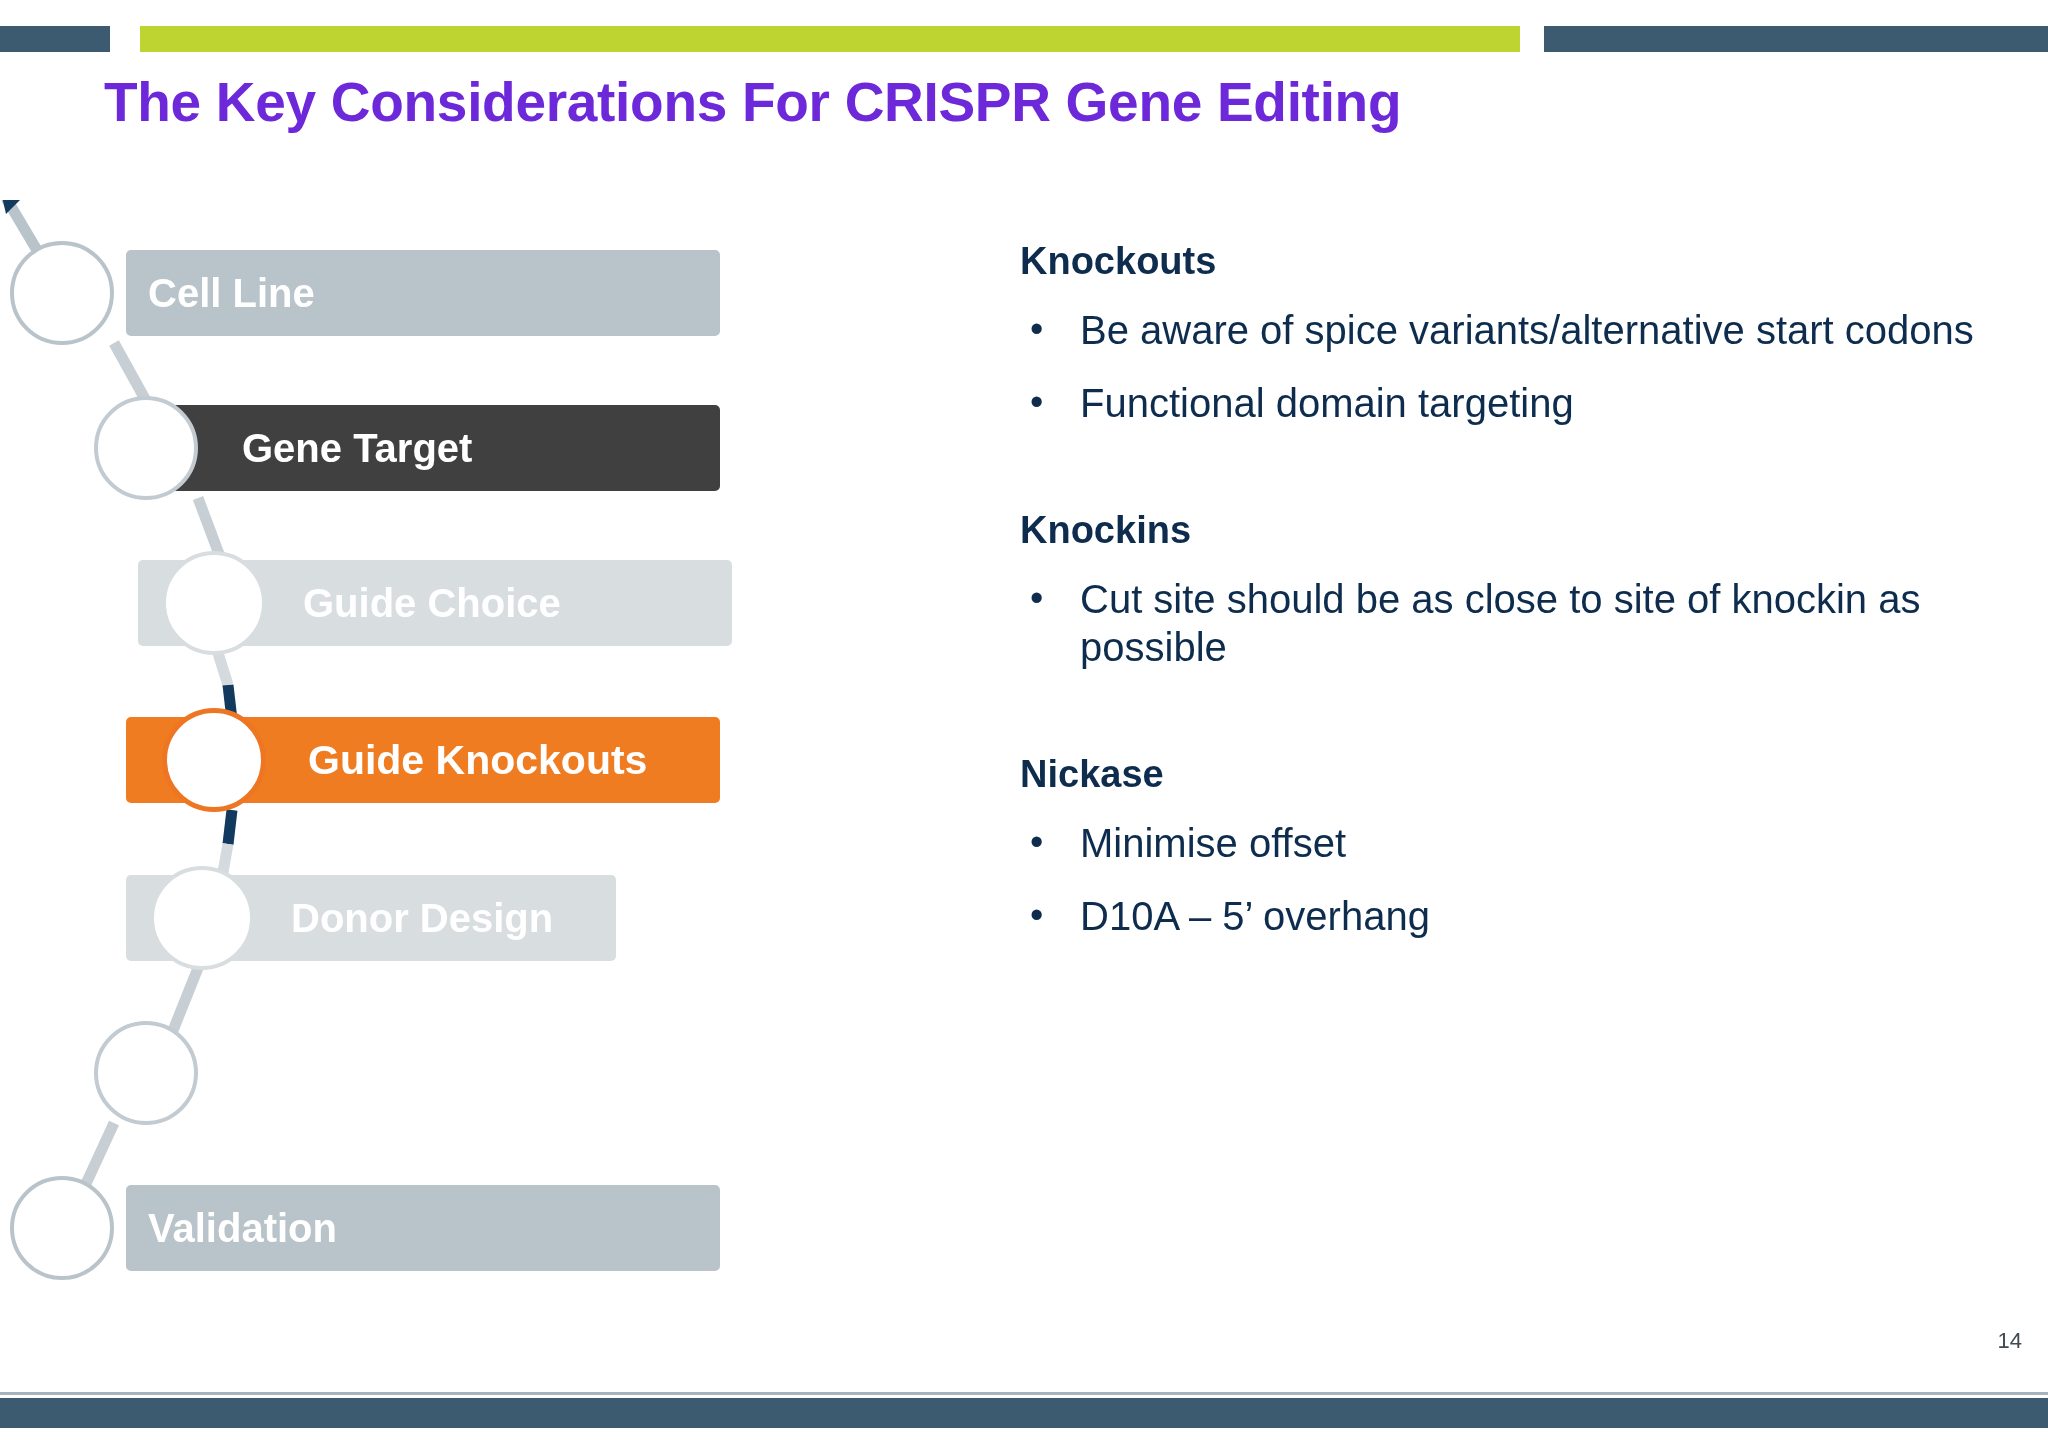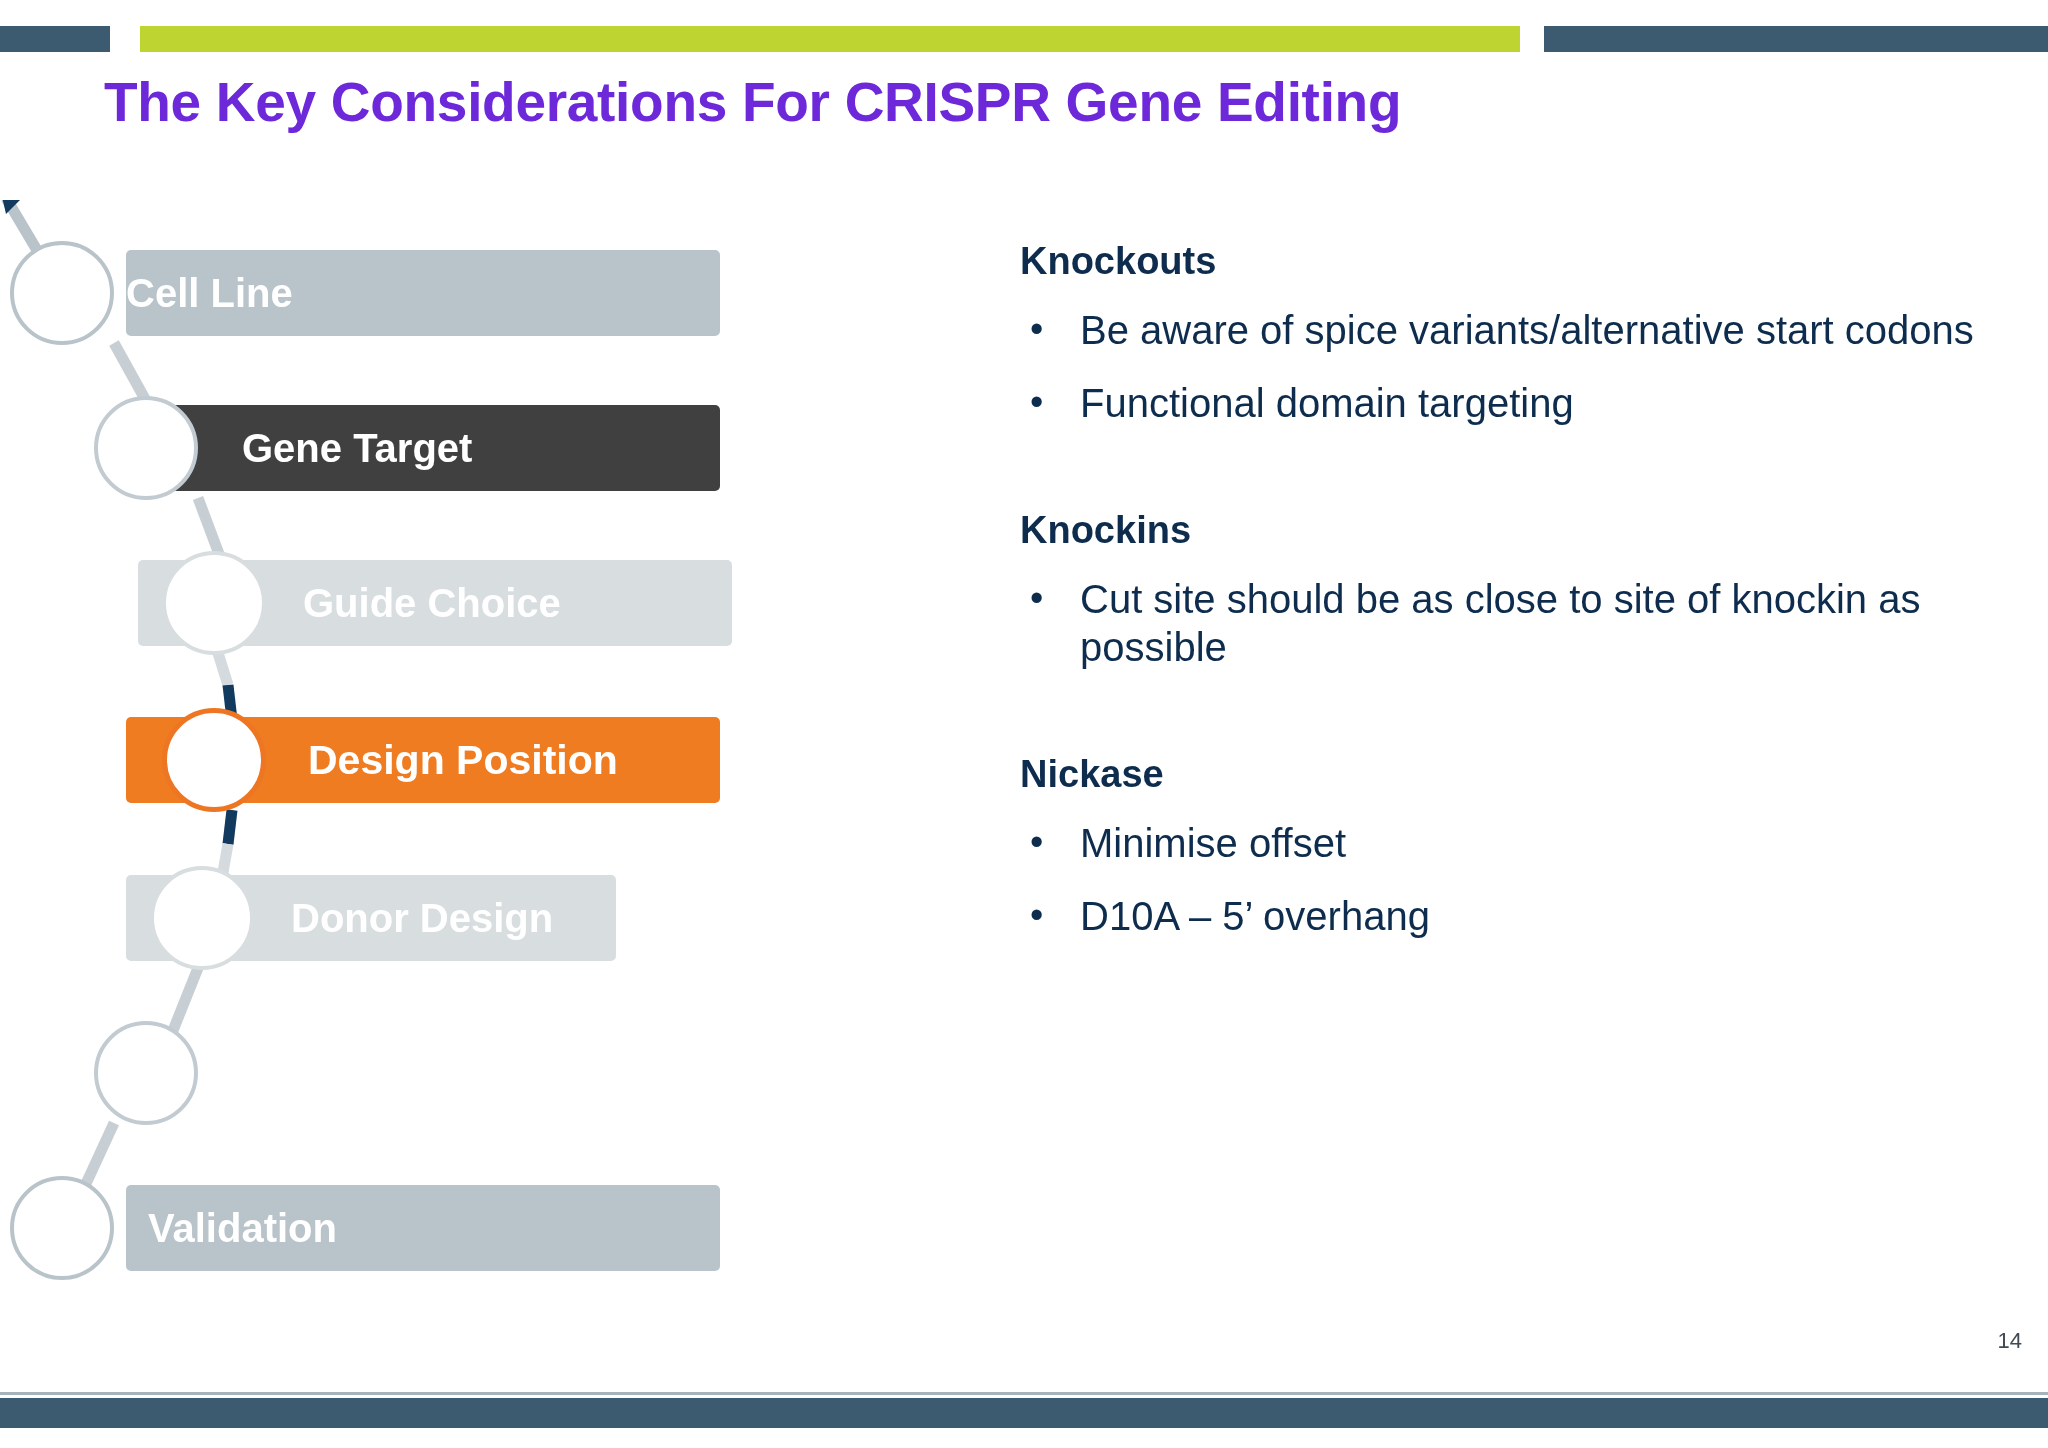--- a/index.html
+++ b/index.html
@@ -81,21 +81,21 @@
     height: 104px;
     border-radius: 50%;
     background: #ffffff;
     box-sizing: border-box;
     top: -9px;
   }
 
   
   .step-0 { left: 0px;  top: 50px;  width: 760px; }
   .step-0 .node { left: 10px;  border: 4px solid #B9C3CA; }
-  .step-0 .bar  { left: 126px; width: 594px; background: #B9C3CA; }
+  .step-0 .bar  { left: 126px; width: 594px; background: #B9C3CA; padding-left: 22px; }
 
   
   .step-1 { left: 0px;  top: 205px; width: 760px; }
   .step-1 .node { left: 94px;  border: 4px solid #C2CBD1; }
   .step-1 .bar  { left: 126px; width: 594px; background: #404040; padding-left: 116px; }
 
   
   .step-2 { left: 12px;  top: 360px; width: 760px; }
   .step-2 .node { left: 150px; border: 4px solid #D8DDE0; }
   .step-2 .bar  { left: 126px; width: 594px; background: #D8DDE0; padding-left: 165px; }
@@ -232,21 +232,21 @@
 
     <div class="step step-2">
       <div class="bar">
         <span class="bar-label">Guide Choice</span>
       </div>
       <div class="node"></div>
     </div>
 
     <div class="step step-3">
       <div class="bar">
-        <span class="bar-label">Design Position</span>
+        <span class="bar-label">Guide Knockouts</span>
       </div>
       <div class="node"></div>
     </div>
 
     <div class="step step-4">
       <div class="bar">
         <span class="bar-label">Donor Design</span>
       </div>
       <div class="node"></div>
     </div>

